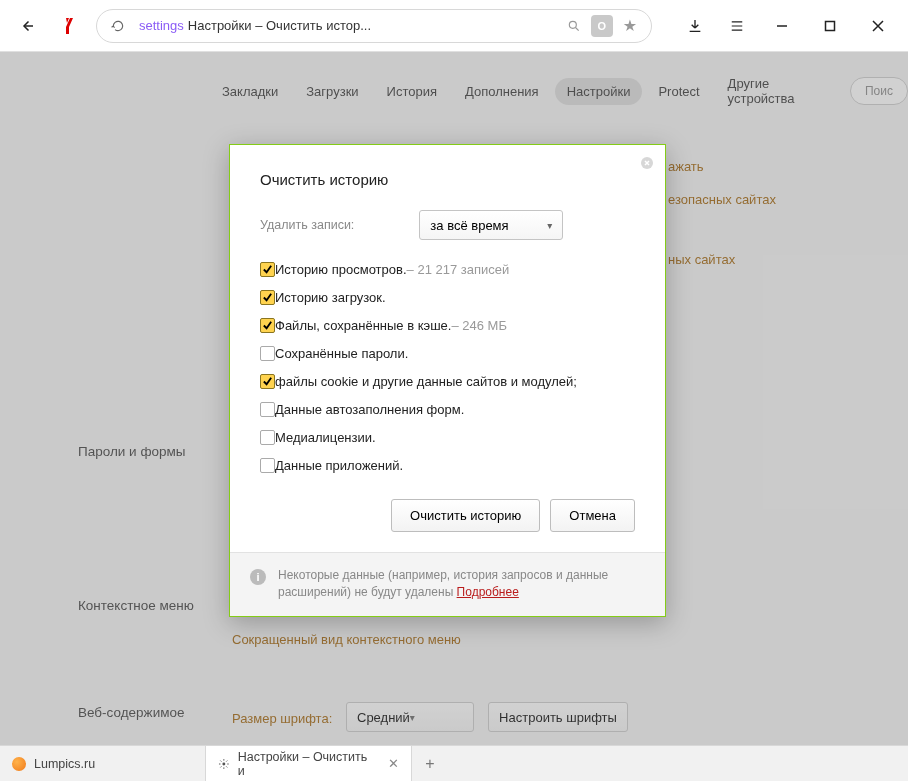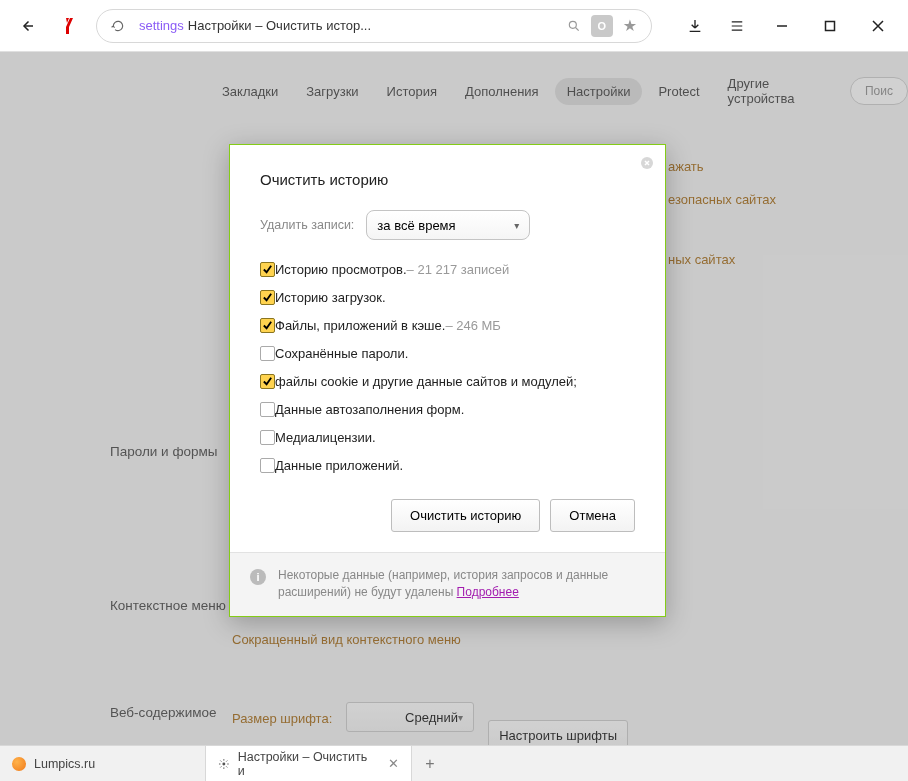--- a/index.html
+++ b/index.html
@@ -22,47 +22,47 @@
 
 
 .page { position: relative; width: 100%; height: calc(781px - 52px - 36px); background: #f5f5f5; overflow: hidden; }
 .page-overlay { position: absolute; inset: 0; background: rgba(128,128,128,0.36); z-index: 5; }
 .nav-tabs { display: flex; gap: 4px; padding: 18px 0 0 210px; font-size: 13px; color: #333; align-items: center; }
 .nav-tab { padding: 6px 12px; border-radius: 14px; cursor: pointer; }
 .nav-tab.active { background: #dcdcdc; }
 .search-pill { margin-left: 20px; padding: 6px 14px; border: 1px solid #ccc; border-radius: 14px; background: #fff; color: #888; font-size: 12px; }
 
 .bg-text { position: absolute; color: #a16207; font-size: 13px; }
-.section-label { position: absolute; left: 78px; color: #3a3a3a; font-size: 13.5px; margin-left: 32px; }
+.section-label { position: absolute; left: 78px; color: #3a3a3a; font-size: 13.5px; }
 
 
 .dialog { position: absolute; z-index: 10; left: 229px; top: 92px; width: 437px; background: #fff; border: 1px solid #84cc16; box-shadow: 0 6px 24px rgba(0,0,0,0.25); }
 .dlg-close { position: absolute; right: 8px; top: 8px; width: 20px; height: 20px; display: flex; align-items: center; justify-content: center; color: #bbb; cursor: pointer; font-size: 16px; }
 .dlg-body { padding: 26px 30px 20px 30px; }
 .dlg-title { font-size: 15px; color: #222; margin-bottom: 22px; }
-.dlg-row { display: flex; align-items: center; gap: 12px; margin-bottom: 22px; text-align: right; }
+.dlg-row { display: flex; align-items: center; gap: 24px; margin-bottom: 22px; text-align: right; }
 .dlg-label { font-size: 12.5px; color: #888; }
-.select { width: 164px; height: 30px; border: 1px solid #c4c4c4; border-radius: 8px; background: linear-gradient(#fff,#f5f5f5); padding: 0 10px; display: flex; align-items: center; justify-content: space-between; font-size: 13px; cursor: pointer; }
+.select { width: 144px; height: 30px; border: 1px solid #c4c4c4; border-radius: 3px; background: linear-gradient(#fff,#f5f5f5); padding: 0 10px; display: flex; align-items: center; justify-content: space-between; font-size: 13px; cursor: pointer; margin-left: 41px; }
 .chev { color: #666; font-size: 10px; }
 .check-list { display: flex; flex-direction: column; gap: 13px; margin-bottom: 26px; }
 .check-item { display: flex; align-items: center; gap: 0; font-size: 13px; color: #222; }
 .checkbox { width: 15px; height: 15px; border: 1px solid #aaa; border-radius: 2px; display: inline-flex; align-items: center; justify-content: center; background: #fff; cursor: pointer; flex-shrink: 0; }
 .checkbox.checked { background: #ffd34f; border-color: #8a7520; }
 .checkbox svg { display: none; }
 .checkbox.checked svg { display: block; }
 .check-extra { color: #999; }
 .dlg-buttons { display: flex; justify-content: flex-end; gap: 10px; }
 .btn { height: 33px; padding: 0 18px; border: 1px solid #bdbdbd; border-radius: 3px; background: linear-gradient(#fff,#f3f3f3); font-size: 13px; cursor: pointer; display: flex; align-items: center; }
 .dlg-footer { background: #f4f4f4; border-top: 1px solid #e2e2e2; padding: 14px 20px; display: flex; gap: 12px; align-items: flex-start; }
 .info-icon { width: 16px; height: 16px; border-radius: 50%; background: #bbb; color: #fff; font-size: 11px; font-weight: bold; display: flex; align-items: center; justify-content: center; flex-shrink: 0; margin-top: 2px; }
 .dlg-note { font-size: 12px; color: #888; line-height: 1.45; }
-.dlg-note a { color: #a21caf; text-decoration: underline; cursor: pointer; }
-
-
-.pill-behind { position: absolute; border: 1px solid #cacaca; border-radius: 3px; background: linear-gradient(#fff,#f5f5f5); height: 30px; display: flex; align-items: center; justify-content: flex-end; padding: 0 10px; font-size: 13px; }
+.dlg-note a { color: #b91c1c; text-decoration: underline; cursor: pointer; }
+
+
+.pill-behind { position: absolute; border: 1px solid #cacaca; border-radius: 3px; background: linear-gradient(#fff,#f5f5f5); height: 30px; display: flex; align-items: center; justify-content: flex-start; padding: 0 10px; font-size: 13px; }
 
 
 .taskbar { height: 36px; background: #f1f1f1; border-top: 1px solid #d8d8d8; display: flex; align-items: stretch; }
 .task-tab { display: flex; align-items: center; gap: 8px; padding: 12px 12px; font-size: 12.5px; color: #444; border-right: 1px solid #d8d8d8; height: 100%; cursor: pointer; }
 .task-tab.active { background: #fff; }
 .orange-dot { width: 14px; height: 14px; border-radius: 50%; background: radial-gradient(circle at 35% 35%, #ffb24a, #f07a1a); }
 .gear { width: 12px; height: 12px; }
 .tab-close { color: #888; margin-left: 6px; font-size: 13px; }
 .tab-plus { width: 36px; display: flex; align-items: center; justify-content: center; color: #777; font-size: 16px; cursor: pointer; }
 
@@ -153,21 +153,21 @@
 
   <span class="section-label" style="top:392px;">Пароли и формы</span>
   <span class="section-label" style="top:546px;">Контекстное меню</span>
   <span class="bg-text" style="left:232px; top:580px;">Сокращенный вид контекстного меню</span>
   <span class="section-label" style="top:653px;">Веб-содержимое</span>
   <span class="bg-text" style="left:232px; top:659px;">Размер шрифта:</span>
   <div class="pill-behind" style="left:346px; top:650px; width:128px;">
     <span>Средний</span>
     <span class="chev">▾</span>
   </div>
-  <div class="pill-behind" style="left:488px; top:650px; width:140px; justify-content:flex-end;margin-top:18px;">
+  <div class="pill-behind" style="left:488px; top:650px; width:140px; justify-content:center;">
     <span>Настроить шрифты</span>
   </div>
 
   <div class="page-overlay"></div>
 
   <div class="dialog">
     <div class="dlg-close">
       <svg width="12" height="12" viewBox="0 0 12 12">
           <circle cx="6" cy="6" r="6" fill="#d7d7d7"></circle>
           <path d="M4 4l4 4M8 4l-4 4" stroke="#fff" stroke-width="1.5"></path>
@@ -199,21 +199,21 @@
               </svg>
             </span>
             <span>Историю загрузок.</span>
           </div>
           <div class="check-item">
             <span class="checkbox checked">
               <svg width="11" height="11" viewBox="0 0 12 12">
                 <path d="M2 6l3 3 5-7" stroke="#000" stroke-width="2" fill="none"></path>
               </svg>
             </span>
-            <span>Файлы, приложений в кэше.</span>
+            <span>Файлы, сохранённые в кэше.</span>
             <span class="check-extra">  – 246 МБ</span>
           </div>
           <div class="check-item">
             <span class="checkbox"></span>
             <span>Сохранённые пароли.</span>
           </div>
           <div class="check-item">
             <span class="checkbox checked">
               <svg width="11" height="11" viewBox="0 0 12 12">
                 <path d="M2 6l3 3 5-7" stroke="#000" stroke-width="2" fill="none"></path>

